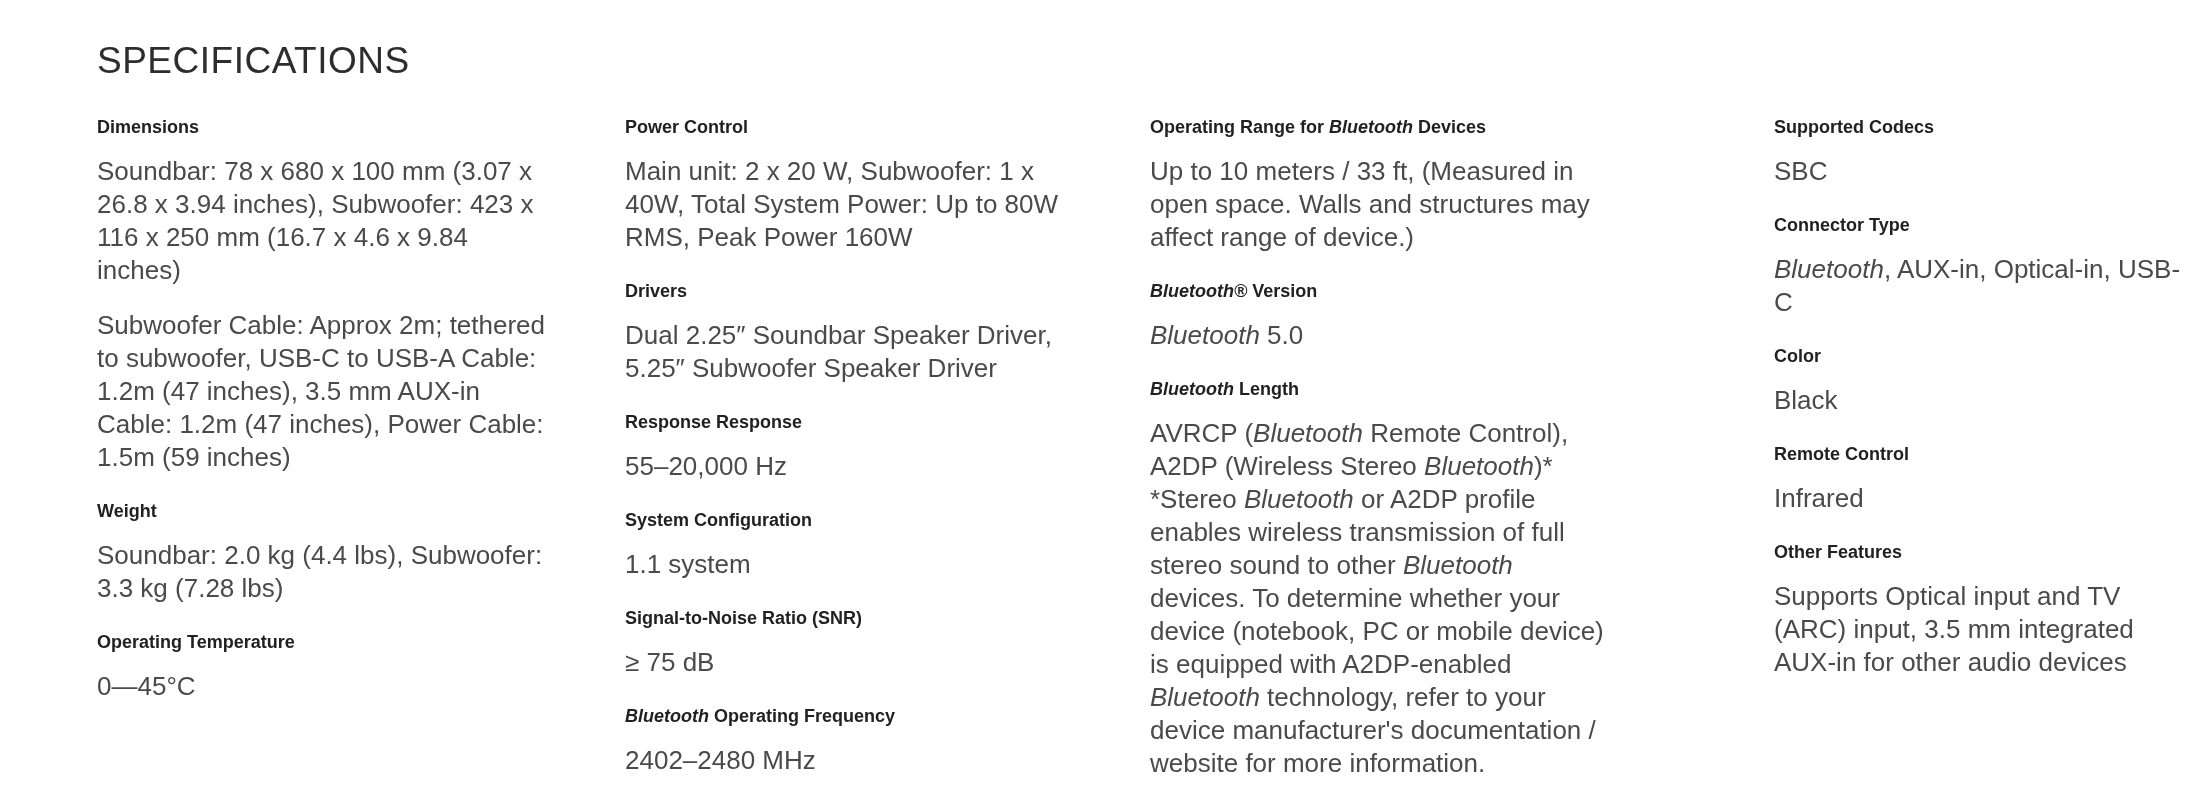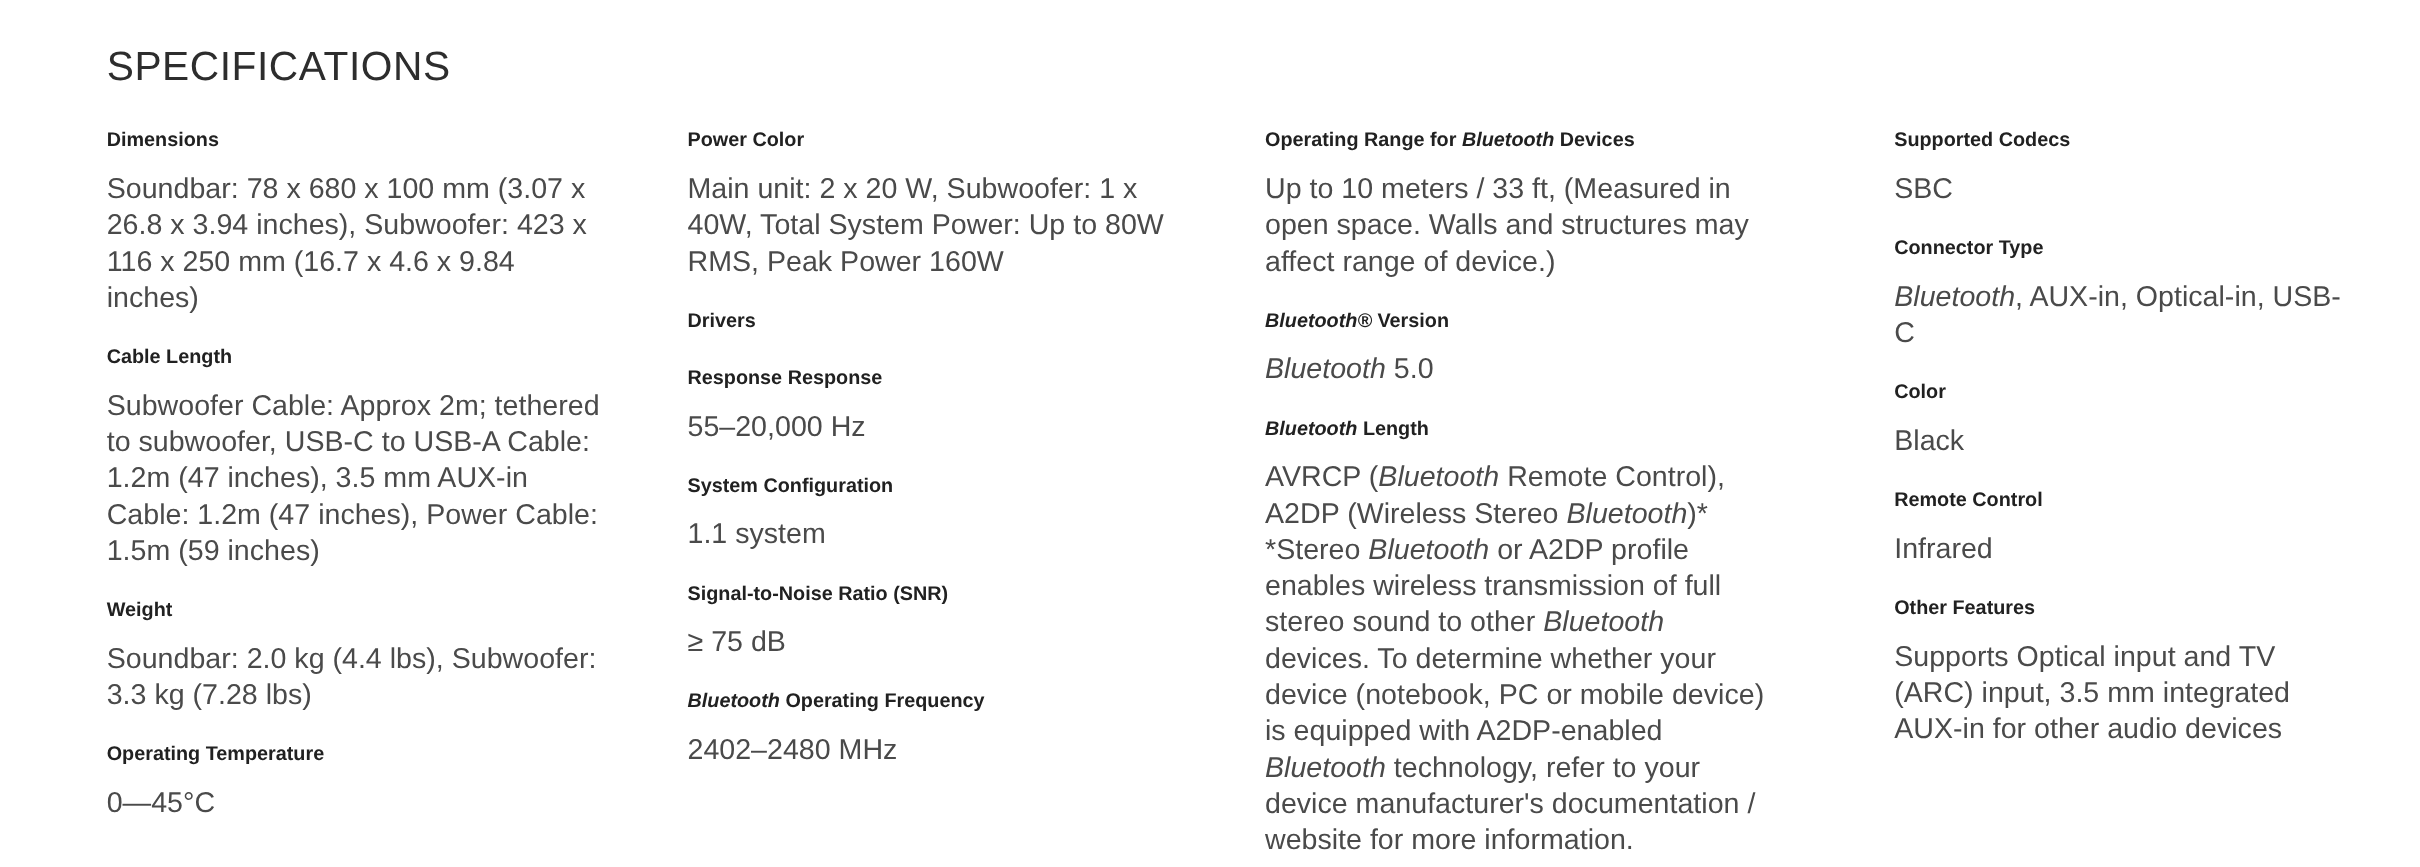--- a/index.html
+++ b/index.html
@@ -19,21 +19,21 @@
     top: 40px;
     font-size: 37px;
     font-weight: 400;
     letter-spacing: 0.5px;
     color: #2d2d2d;
   }
   .spec-col { position: absolute; top: 112px; }
   .spec-col-1 { left: 97px;  width: 450px; }
   .spec-col-2 { left: 625px; width: 460px; }
   .spec-col-3 { left: 1150px; width: 460px; }
-  .spec-col-4 { left: 1722px; width: 420px; }
+  .spec-col-4 { left: 1774px; width: 420px; }
   .spec-section { margin-bottom: 22px; }
   .spec-heading {
     font-size: 18px;
     font-weight: 700;
     color: #212121;
     line-height: 30px;
     margin-bottom: 13px;
   }
   .spec-body {
     font-size: 26px;
@@ -47,39 +47,39 @@
 <body>
 
 <div class="page">
   <h1 class="page-title">SPECIFICATIONS</h1>
   <div class="spec-col spec-col-1">
       <div class="spec-section">
         <h3 class="spec-heading"><span>Dimensions</span></h3>
         <p class="spec-body"><span>Soundbar: 78 x 680 x 100 mm (3.07 x 26.8 x 3.94 inches), Subwoofer: 423 x 116 x 250 mm (16.7 x 4.6 x 9.84 inches)</span></p>
       </div>
       <div class="spec-section">
-        <h3 class="spec-heading"><span>Cable Length</span></h3>
         <p class="spec-body"><span>Subwoofer Cable: Approx 2m; tethered to subwoofer, USB-C to USB-A Cable: 1.2m (47 inches), 3.5 mm AUX-in Cable: 1.2m (47 inches), Power Cable: 1.5m (59 inches)</span></p>
       </div>
       <div class="spec-section">
         <h3 class="spec-heading"><span>Weight</span></h3>
         <p class="spec-body"><span>Soundbar: 2.0 kg (4.4 lbs), Subwoofer: 3.3 kg (7.28 lbs)</span></p>
       </div>
       <div class="spec-section">
         <h3 class="spec-heading"><span>Operating Temperature</span></h3>
         <p class="spec-body"><span>0—45°C</span></p>
       </div>
     </div>
   <div class="spec-col spec-col-2">
       <div class="spec-section">
-        <h3 class="spec-heading"><span>Power Color</span></h3>
+        <h3 class="spec-heading"><span>Power Control</span></h3>
         <p class="spec-body"><span>Main unit: 2 x 20 W, Subwoofer: 1 x 40W, Total System Power: Up to 80W RMS, Peak Power 160W</span></p>
       </div>
       <div class="spec-section">
         <h3 class="spec-heading"><span>Drivers</span></h3>
+        <p class="spec-body"><span>Dual 2.25″ Soundbar Speaker Driver, 5.25″ Subwoofer Speaker Driver</span></p>
       </div>
       <div class="spec-section">
         <h3 class="spec-heading"><span>Response Response</span></h3>
         <p class="spec-body"><span>55–20,000 Hz</span></p>
       </div>
       <div class="spec-section">
         <h3 class="spec-heading"><span>System Configuration</span></h3>
         <p class="spec-body"><span>1.1 system</span></p>
       </div>
       <div class="spec-section">

